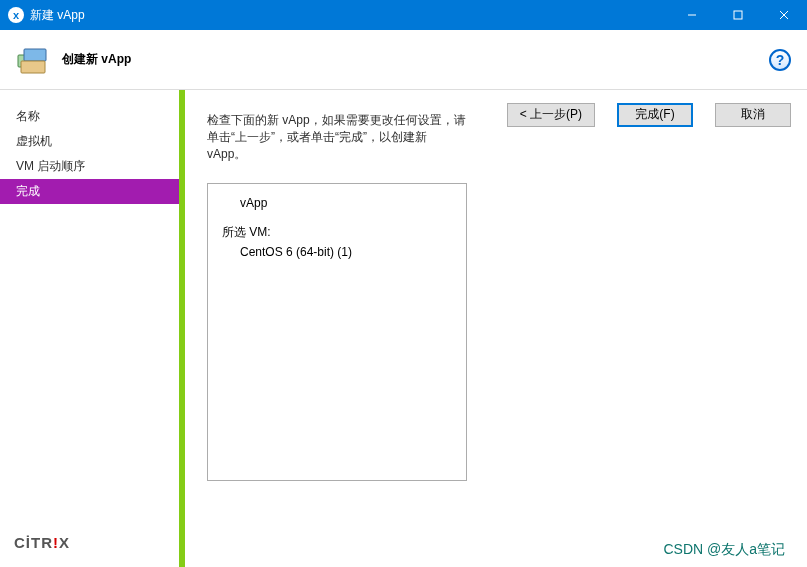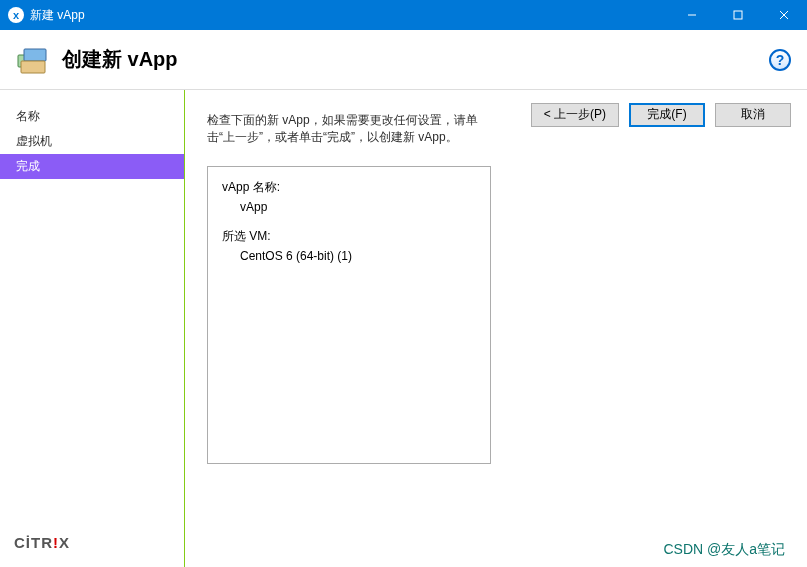--- a/index.html
+++ b/index.html
@@ -21,41 +21,41 @@
       width: 46px; height: 30px; display: flex; align-items: center;
       justify-content: center; color: #fff;
     }
     .header {
       height: 60px; background: #fff; display: flex; align-items: center;
       justify-content: space-between; padding: 0 16px;
       border-bottom: 1px solid #ddd;
     }
     .header-left { display: flex; align-items: center; gap: 12px; }
     .header-icon { width: 34px; height: 30px; }
-    .header-title { font-size: 20px; font-weight: bold; color: #000; }
+    .header-title { font-size: 12px; font-weight: bold; color: #000; }
     .help-icon {
       width: 22px; height: 22px; border-radius: 50%; border: 2px solid #0066cc;
       color: #0066cc; font-weight: bold; font-size: 14px;
       display: flex; align-items: center; justify-content: center;
       background: linear-gradient(#fff, #d4e8ff);
     }
     .body-area {
       display: flex; height: calc(567px - 30px - 60px);
     }
     .sidebar {
-      width: 185px; border-right: 1px solid #84cc16;
+      width: 185px; border-right: 6px solid #84cc16;
       display: flex; flex-direction: column; justify-content: space-between;
       padding-top: 14px;
     }
     .nav { display: flex; flex-direction: column; }
     .nav-item {
       padding: 4px 16px; color: #2f2f2f; cursor: default;
     }
     .nav-item.selected {
-      background: #8b5cf6; color: #fff;
+      background: #a21caf; color: #fff;
     }
     .brand {
       font-size: 15px; font-weight: 900; letter-spacing: 1px;
       color: #555; padding: 0 14px 16px;
     }
     .brand .dot { color: #d40000; }
     .main {
       flex: 1; display: flex; flex-direction: row;
     }
     .content {
@@ -63,21 +63,21 @@
     }
     .intro-text { color: #2f2f2f; margin-bottom: 20px; }
     .summary-box {
       border: 1px solid #acacac; background: #fff;
       height: 298px; padding: 12px 14px;
     }
     .summary-label { margin-bottom: 4px; }
     .summary-value { margin-left: 18px; margin-bottom: 14px; }
     .button-row {
       height: 48px; display: flex; 
-      align-items: center; gap: 10px; padding: 0 16px;
+      align-items: center; gap: 22px; padding: 0 16px;
       border-top: 1px solid transparent;
     }
     .btn {
       min-width: 76px; height: 24px; font-size: 12px;
       border: 1px solid #adadad; background: #e1e1e1;
       display: flex; align-items: center; justify-content: center;
       cursor: default; padding: 0 12px;
     }
     .btn.default { border: 2px solid #0078d7; }
     .watermark {
@@ -123,32 +123,32 @@
     <span class="header-title">创建新 vApp</span>
   </div>
   <div class="help-icon">?</div>
 </div>
 
 <div class="body-area">
   <div class="sidebar">
     <div class="nav">
       <div class="nav-item">名称</div>
       <div class="nav-item">虚拟机</div>
+      <div class="nav-item">VM 启动顺序</div>
       <div class="nav-item selected">完成</div>
     </div>
     <div class="brand">
       <span>CİTR</span><span class="dot">!</span><span>X</span>
     </div>
   </div>
 
   <div class="main">
     <div class="content">
       <div class="intro-text">检查下面的新 vApp，如果需要更改任何设置，请单击“上一步”，或者单击“完成”，以创建新 vApp。</div>
       <div class="summary-box">
-        <div class="summary-label">vApp 名称:</div>
         <div class="summary-value">vApp</div>
         <div class="summary-label">所选 VM:</div>
         <div class="summary-value">CentOS 6 (64-bit) (1)</div>
       </div>
     </div>
     <div class="button-row">
       <div class="btn">&lt; 上一步(P)</div>
       <div class="btn default">完成(F)</div>
       <div class="btn">取消</div>
     </div>

